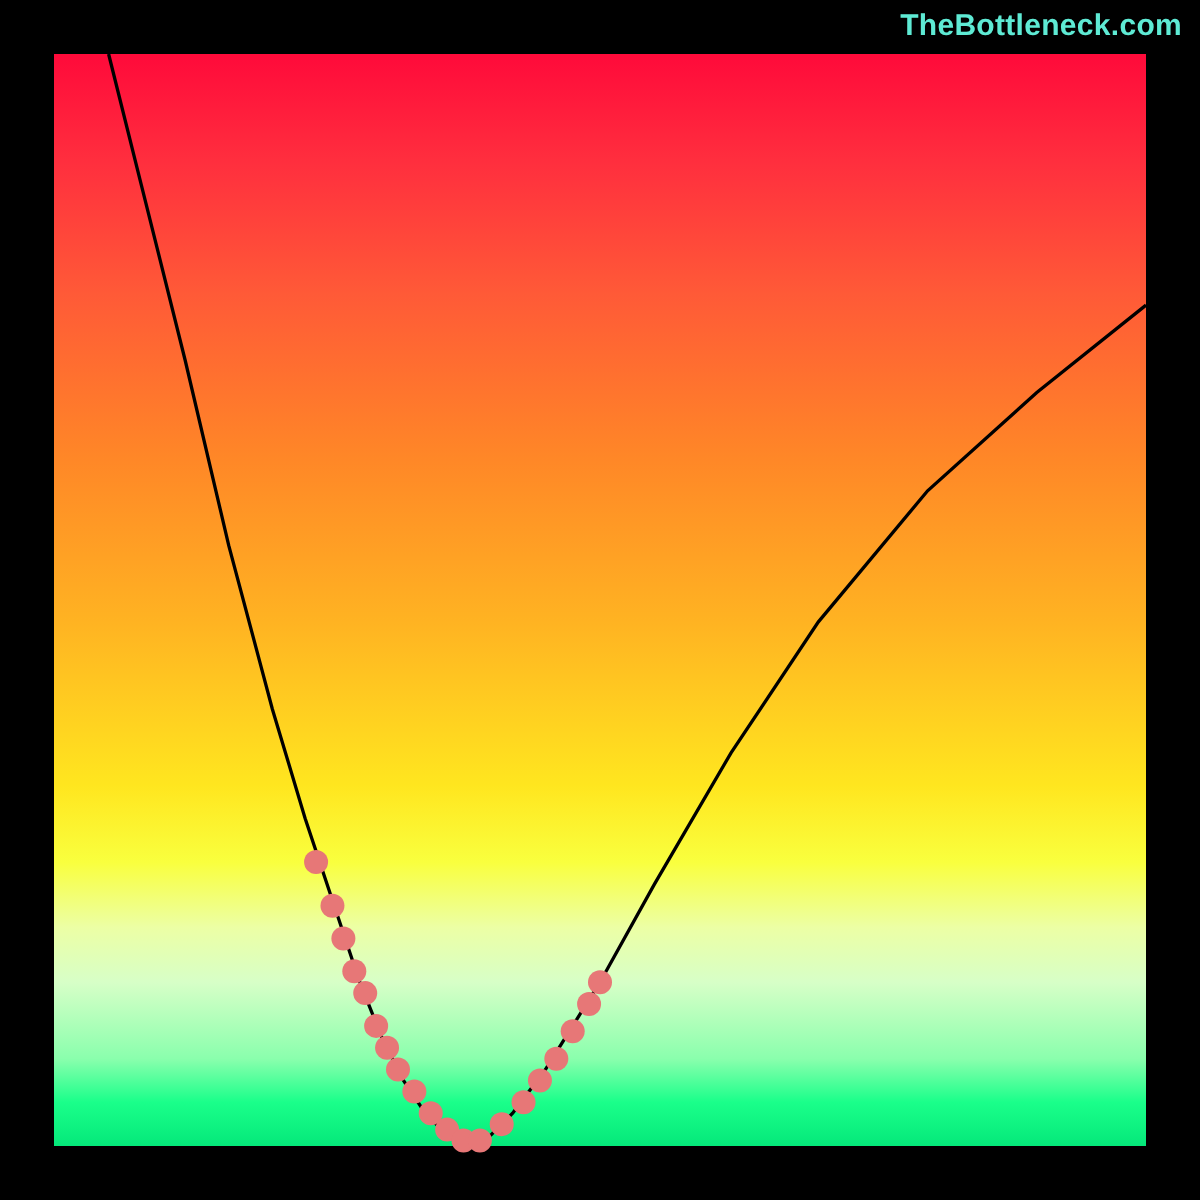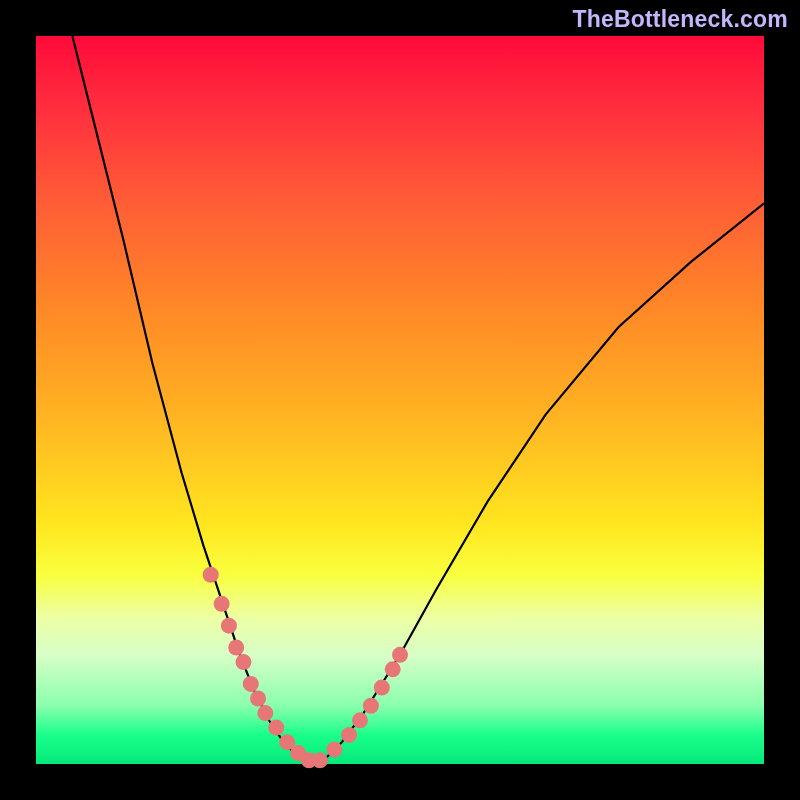--- a/index.html
+++ b/index.html
@@ -8,23 +8,23 @@
     position: relative;
     width: 800px;
     height: 800px;
     background: #000;
   }
   .attribution {
     position: absolute;
     top: 6px;
     right: 12px;
     font-family: Arial, Helvetica, sans-serif;
-    font-size: 23px;
+    font-size: 20px;
     font-weight: 600;
-    color: #c4b5fd;
+    color: #5eead4;
     letter-spacing: 0.2px;
   }
   .plot-area {
     position: absolute;
     left: 36px;
     top: 36px;
     width: 728px;
     height: 728px;
     background: linear-gradient(
       to bottom,

